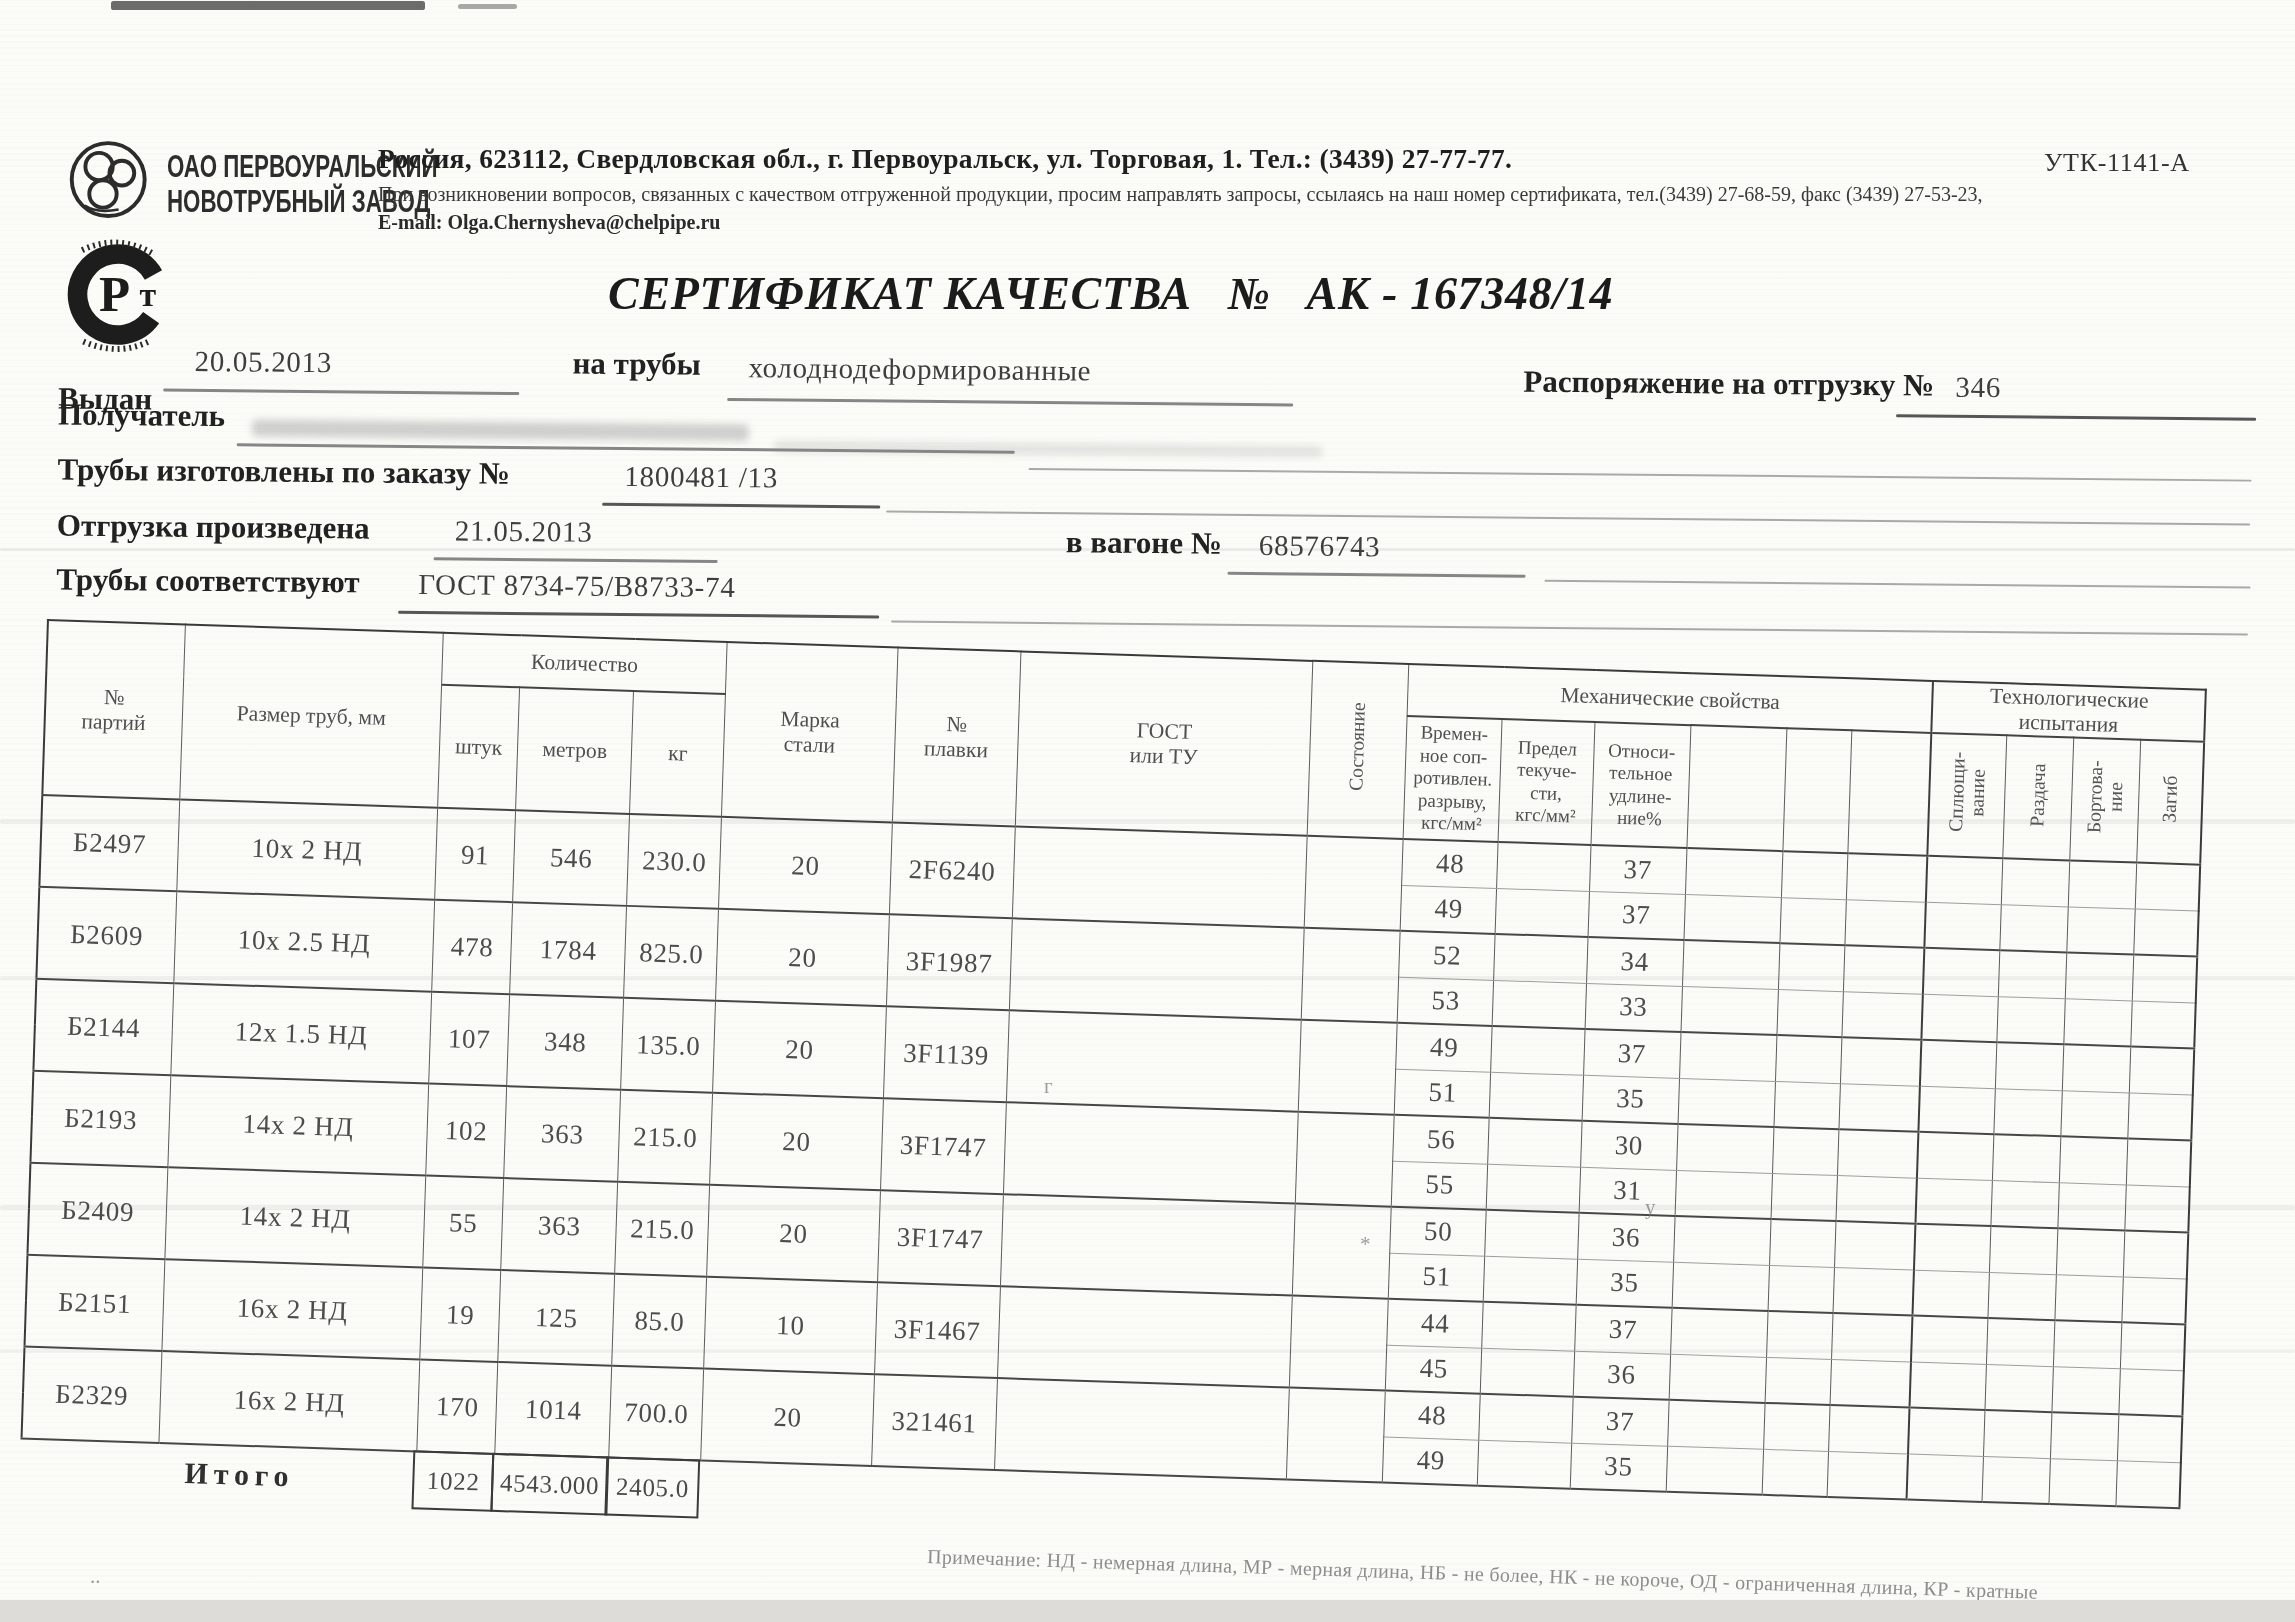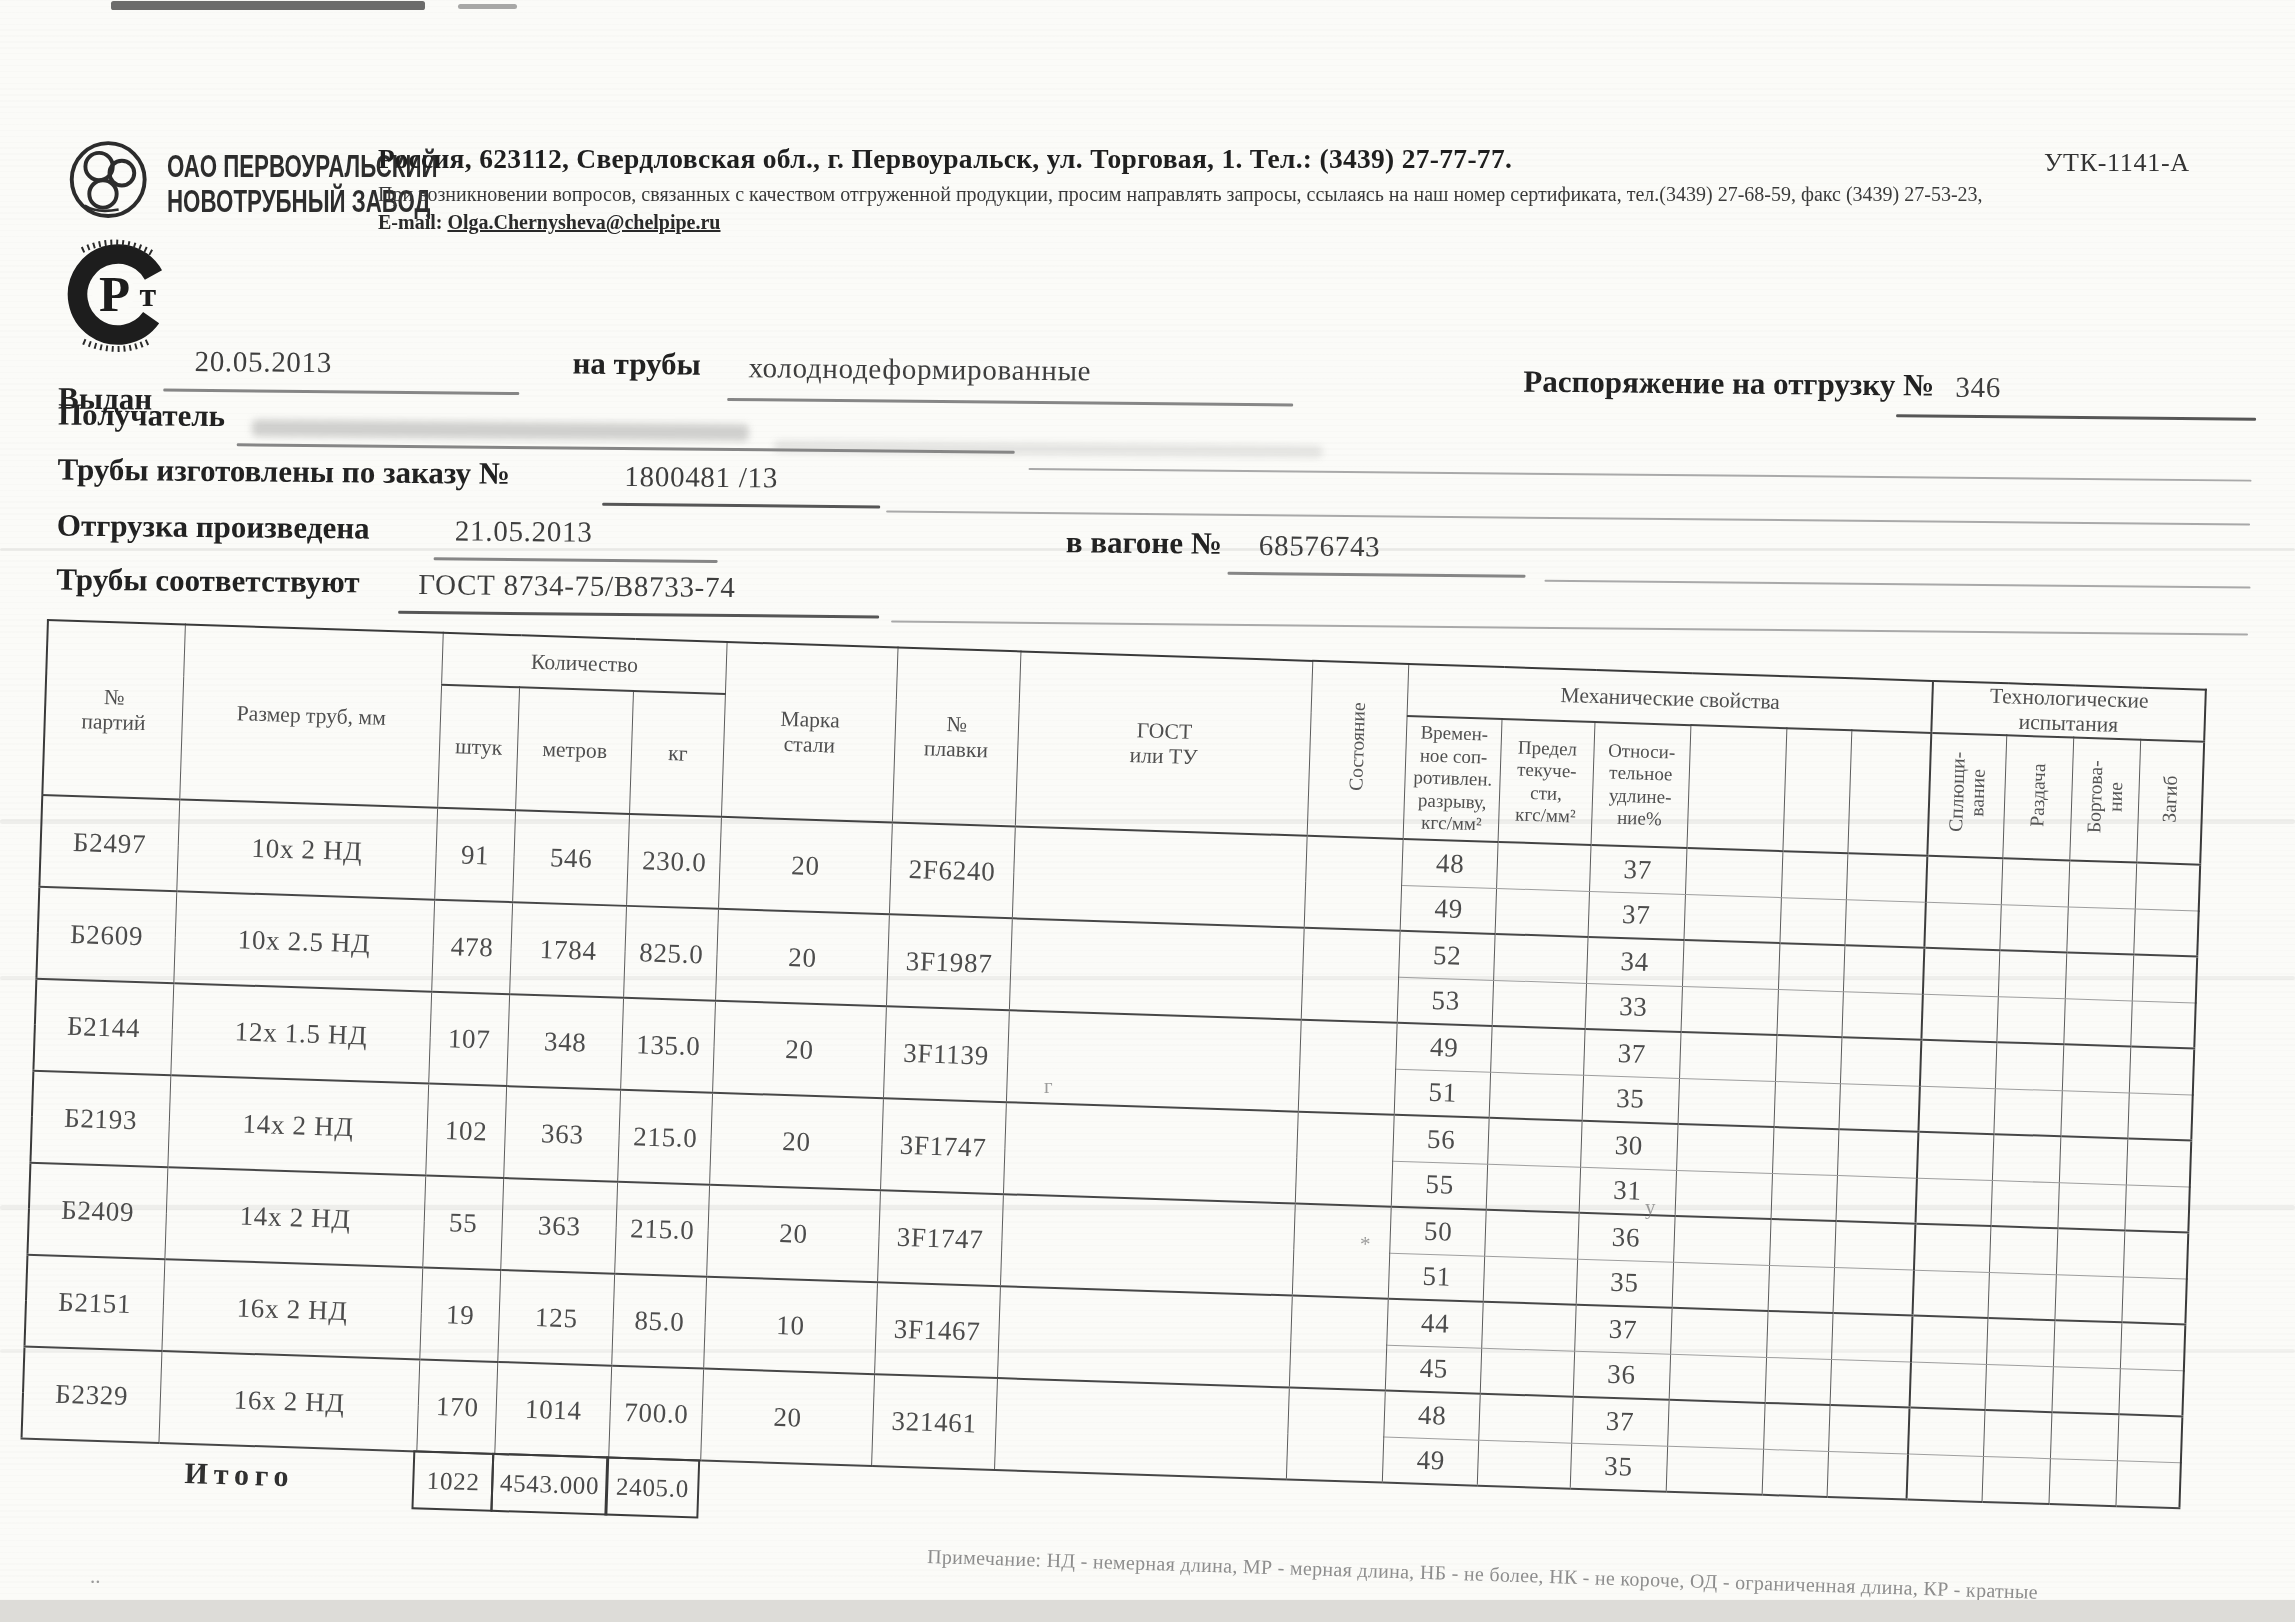--- a/index.html
+++ b/index.html
@@ -9,21 +9,21 @@
         background:repeating-linear-gradient(180deg,rgba(0,0,0,0.013) 0 1.3px,transparent 1.3px 5.9px);}
   
   .logo-svg{position:absolute;left:60px;top:134px;}
   .company{position:absolute;left:167px;top:150px;font-family:"Liberation Sans",sans-serif;
         font-weight:bold;font-size:31px;line-height:1.12;color:#2d2d2d;
         transform:scaleX(.72);transform-origin:0 0;white-space:pre-line;}
   .addr{position:absolute;left:378px;top:143px;width:1664px;color:#1f1f1f;}
   .addr-line1{font-size:27.5px;font-weight:bold;letter-spacing:0.3px;}
   .addr-line2{font-size:20px;margin-top:7.8px;color:#3a3a3a;}
   .addr-line3{font-size:20px;margin-top:5.2px;font-weight:bold;color:#2a2a2a;}
-  .email{text-decoration:underline;}
+  .email{}
   .form-code{position:absolute;left:2044px;top:148px;font-size:26px;color:#333;letter-spacing:0.7px;}
   .rst{position:absolute;left:56px;top:229px;}
   
   .title{position:absolute;left:608px;top:267px;display:flex;gap:36px;align-items:baseline;
         font-style:italic;font-weight:bold;font-size:46px;color:#1b1b1b;letter-spacing:0.7px;}
   
   .fields{position:absolute;inset:0;transform:rotate(.55deg);transform-origin:0 0;}
   .lbl{position:absolute;font-weight:bold;font-size:31px;color:#222;white-space:nowrap;}
   .val{position:absolute;font-size:29px;color:#3e3e3e;white-space:nowrap;letter-spacing:0.7px;}
   .uline{position:absolute;height:2.6px;background:#868686;border-radius:1.3px;}
@@ -99,20 +99,25 @@
 
   <svg class="rst" width="124" height="131" viewBox="0 0 190 200">
     <circle cx="95" cy="100" r="62" fill="none" stroke="#1d1d1d" stroke-width="30" stroke-dasharray="320 70" transform="rotate(35 95 100)"></circle>
     <circle cx="88" cy="97" r="33" fill="#fbfbf8"></circle>
     <text x="66" y="126" font-family="Liberation Serif,serif" font-size="78" font-weight="bold" fill="#1d1d1d">Р</text>
     <text x="128" y="118" font-family="Liberation Serif,serif" font-size="52" font-weight="bold" fill="#1d1d1d">т</text>
     <path d="M40 32 q55 -26 110 6" fill="none" stroke="#2a2a2a" stroke-width="9" stroke-dasharray="3 6"></path>
     <path d="M42 172 q55 24 104 -2" fill="none" stroke="#2a2a2a" stroke-width="9" stroke-dasharray="3 6"></path>
   </svg>
 
+  <div class="title">
+    <span>СЕРТИФИКАТ КАЧЕСТВА</span>
+    <span>№</span>
+    <span>АК - 167348/14</span>
+  </div>
 
   <div class="fields">
     <span class="lbl" style="left:62px;top:340px;margin-top:40px;">Выдан</span>
     <div class="uline" style="left:167px;top:387px;width:356px;"></div>
     <span class="val" style="left:198px;top:343px;">20.05.2013</span>
     <span class="lbl" style="left:576px;top:340px;">на трубы</span>
     <div class="uline" style="left:731px;top:391px;width:566px;"></div>
     <span class="val" style="left:752px;top:344px;">холоднодеформированные</span>
     <span class="lbl" style="left:1527px;top:349px;">Распоряжение на отгрузку №</span>
     <div class="uline dark" style="left:1900px;top:396px;width:360px;"></div>

